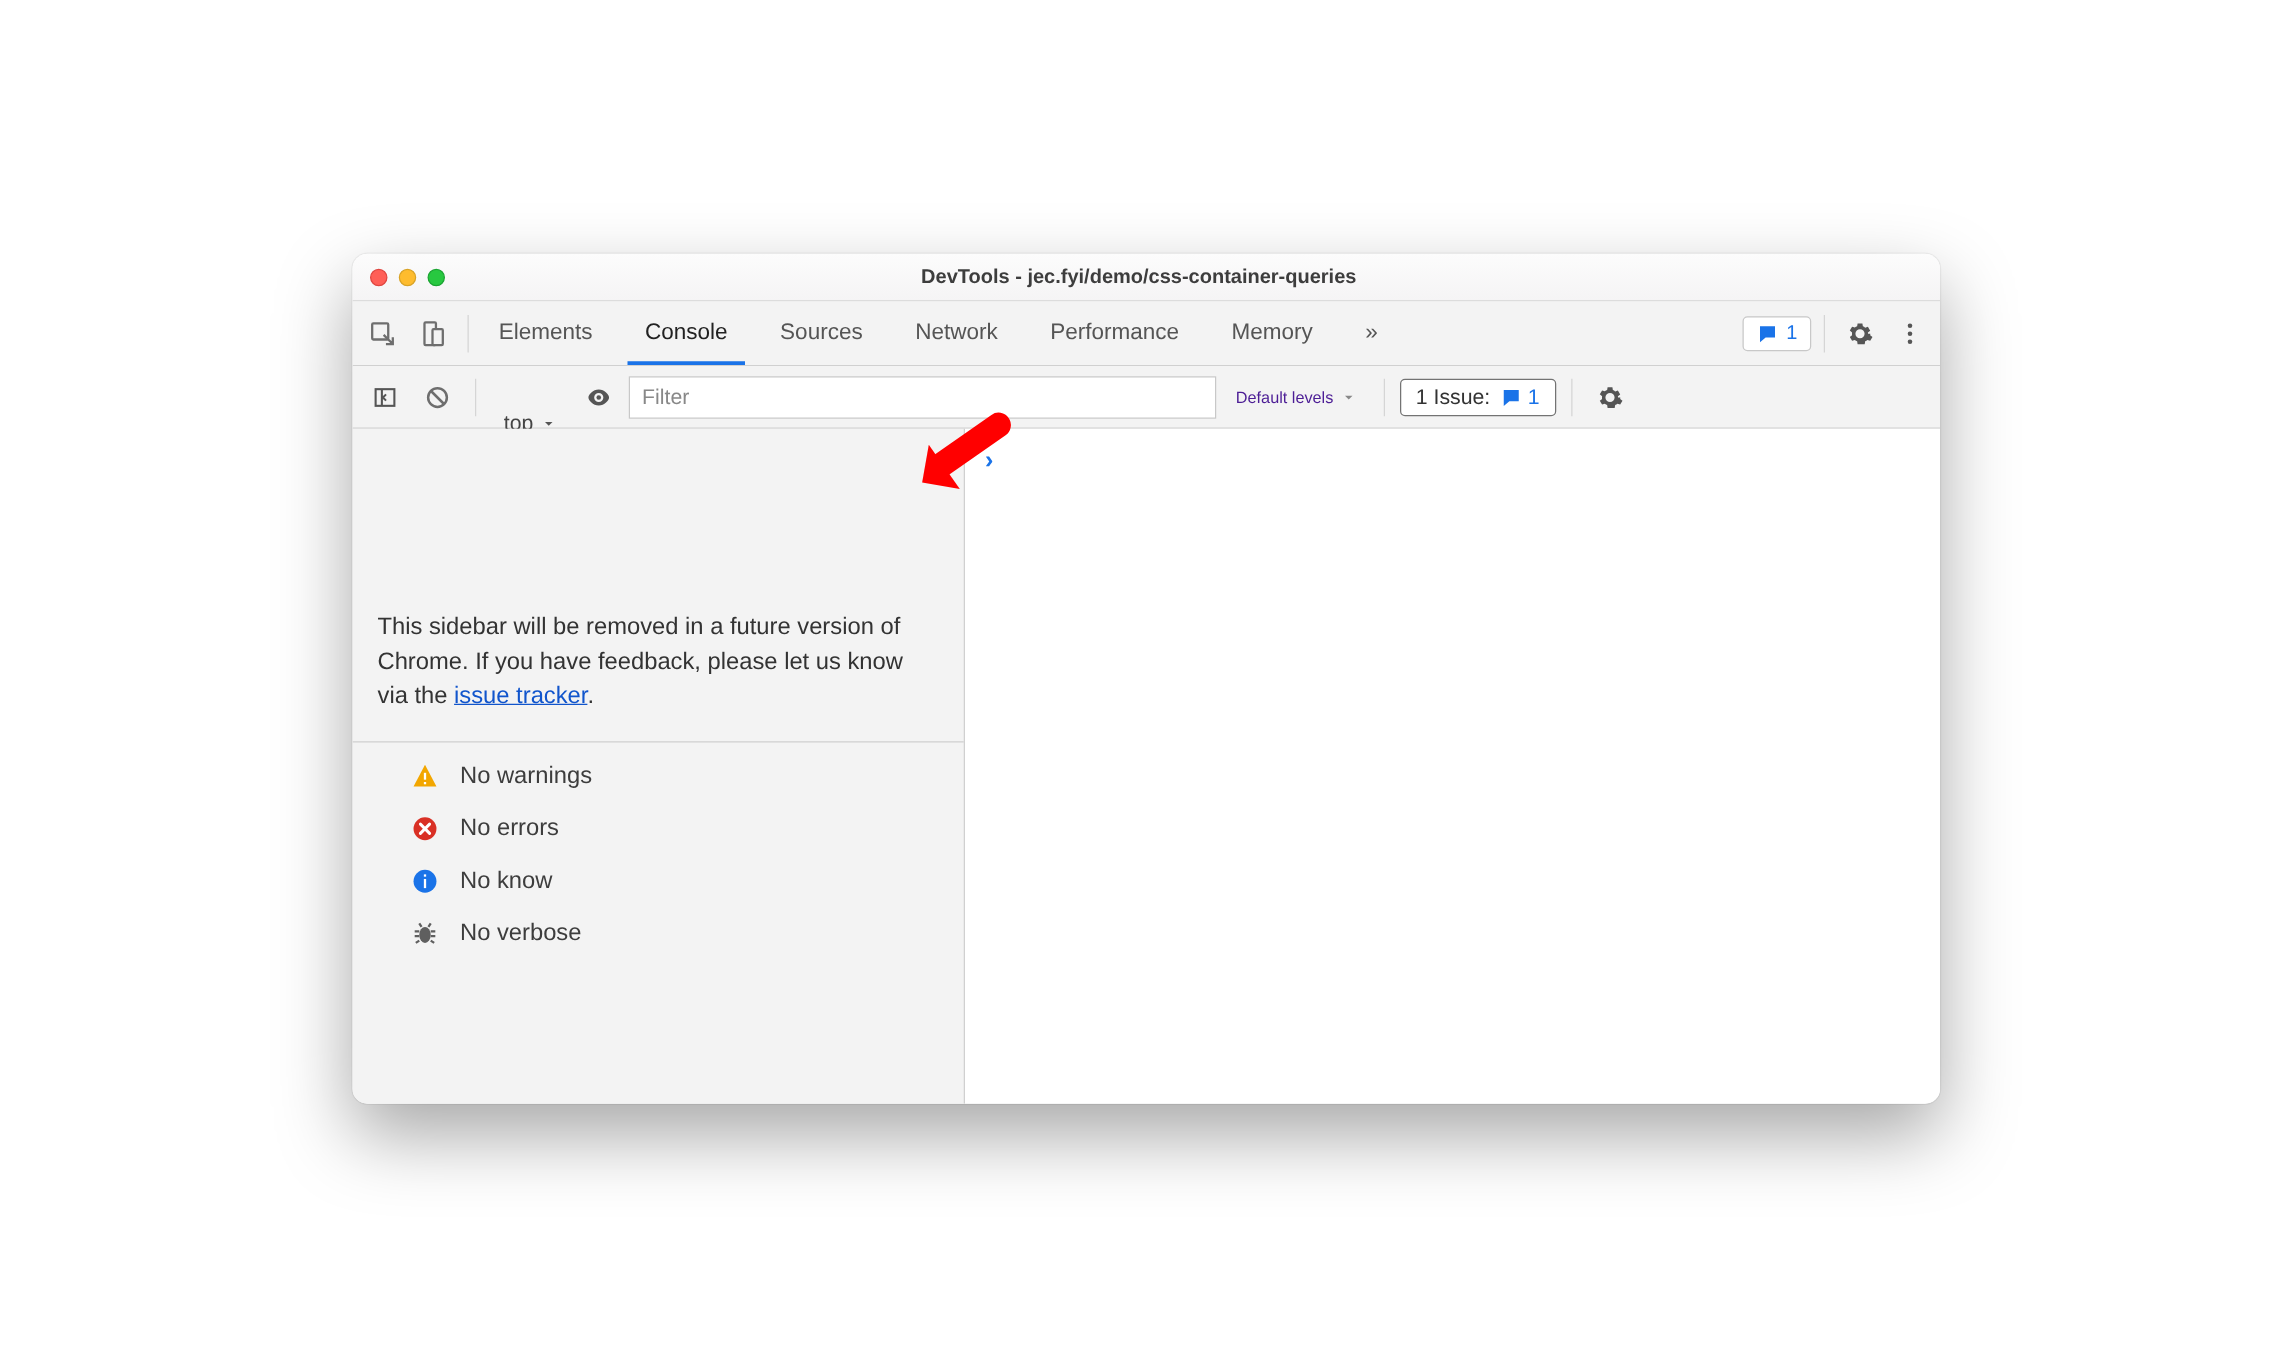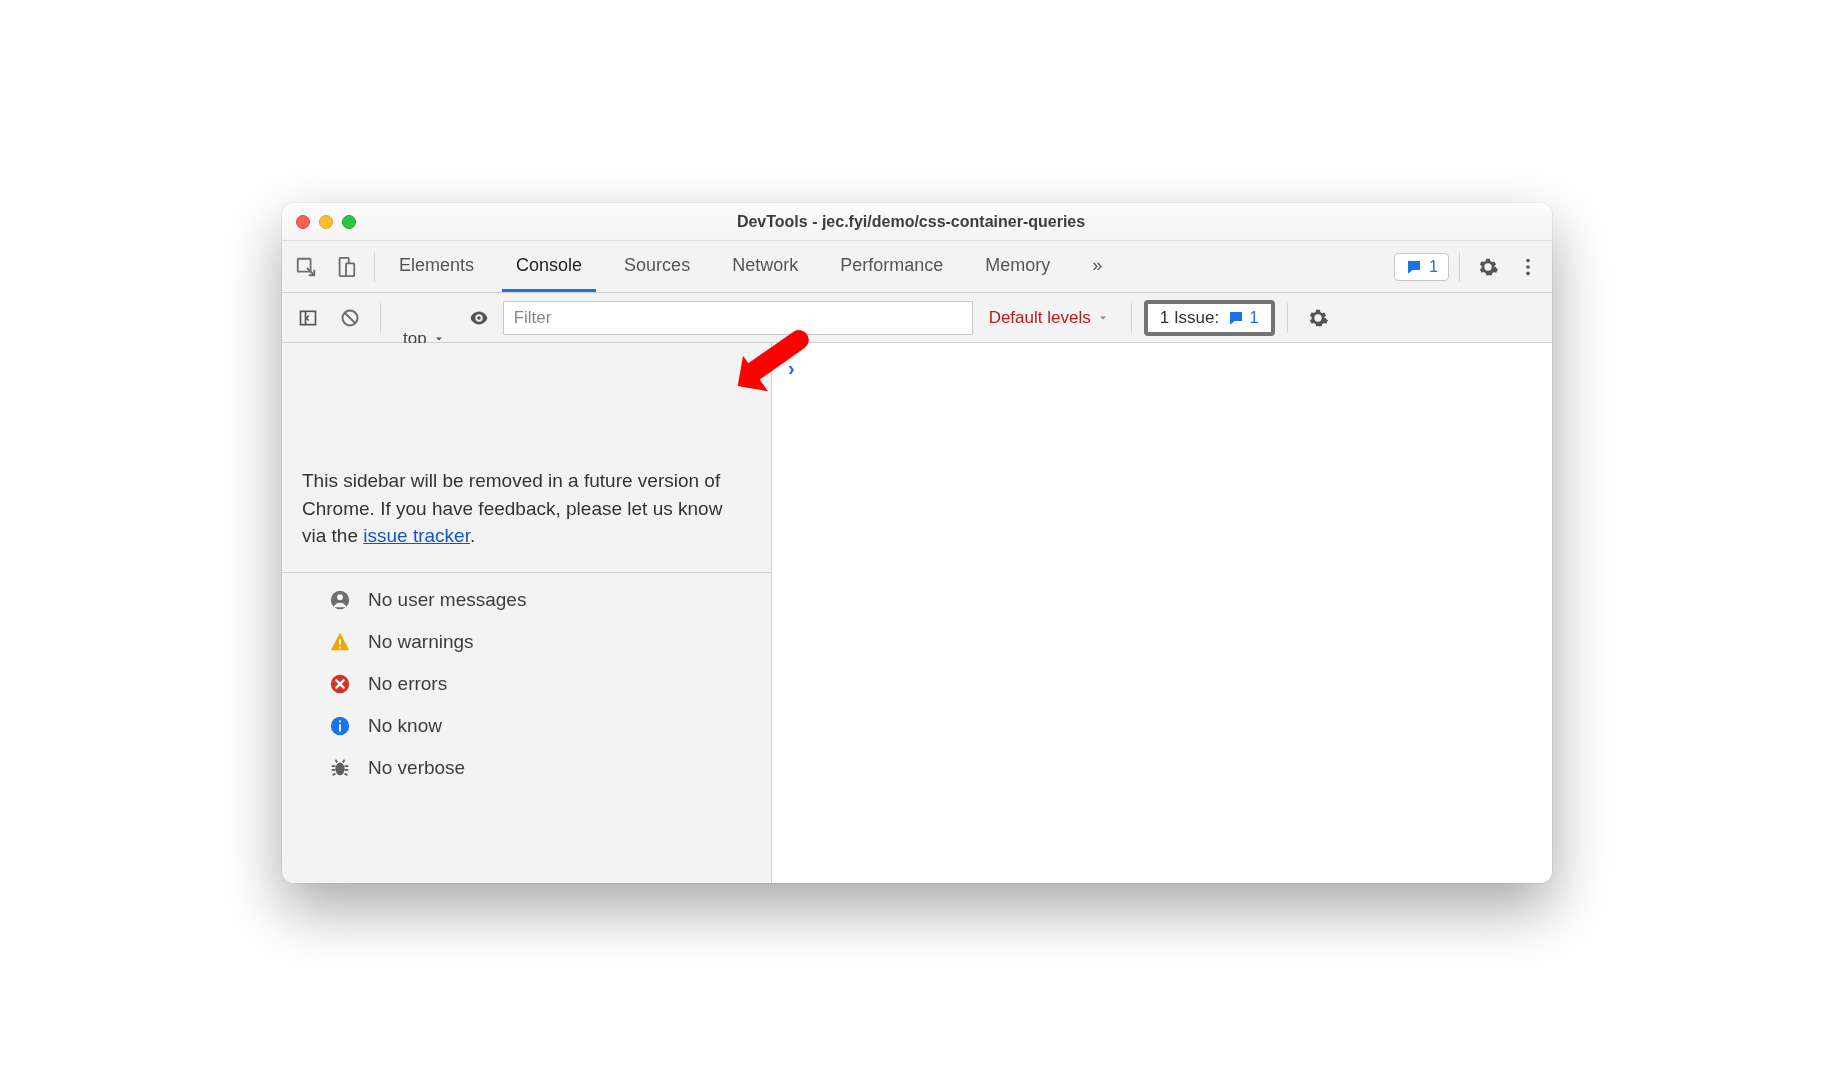--- a/index.html
+++ b/index.html
@@ -79,25 +79,25 @@
     border-radius:4px;cursor:pointer;margin-top:43px;
   }
   .filter-input {
     flex: 0 0 470px;
     height:34px;border:1px solid #c8c8c8;background:#fff;
     padding:0 10px;font-size:17px;color:#333;
   }
   .filter-input::placeholder{color:#888;}
   .levels {
     display:flex;align-items:center;gap:6px;
-    color:#b91c1c;font-size:17px;padding:0 10px;cursor:pointer;justify-content:flex-end;
+    color:#4c1d95;font-size:13px;padding:0 10px;cursor:pointer;justify-content:flex-end;
   }
   .issues-btn {
     display:flex;align-items:center;gap:8px;
-    border:4px solid #737373;background:#fff;border-radius:4px;
+    border:1px solid #737373;background:#fff;border-radius:4px;
     padding:4px 12px;font-size:17px;color:#333;cursor:pointer;
   }
   .issues-btn .chip{display:flex;align-items:center;gap:4px;color:#1a73e8;}
   .body { display:flex; height: 540px;}
   .sidebar {
     width: 490px; background:#f3f3f3;
     border-right:1px solid #d0d0d0;
     display:flex;flex-direction:column;
     position:relative;
     justify-content:center;
@@ -235,30 +235,20 @@
   </div>
 
   <div class="body">
     <div class="sidebar">
       <div class="notice">
         <span>This sidebar will be removed in a future version of Chrome. If you have feedback, please let us know via the </span><a href="#">issue tracker</a><span>.</span>
       </div>
       <div class="filter-list">
         <div class="frow">
           <span class="ic">
-            <svg width="22" height="22" viewBox="0 0 24 24" fill="#6e6e6e">
-                <circle cx="12" cy="12" r="10"></circle>
-                <circle cx="12" cy="9" r="3.2" fill="#f3f3f3"></circle>
-                <path d="M5 20c1.5-3.5 4-5 7-5s5.5 1.5 7 5" fill="#f3f3f3"></path>
-              </svg>
-          </span>
-          <span>No user messages</span>
-        </div>
-        <div class="frow">
-          <span class="ic">
             <svg width="22" height="22" viewBox="0 0 24 24">
                 <path fill="#f2a600" d="M12 2 L22 21 H2 Z"></path>
                 <rect x="11" y="9" width="2" height="6" fill="#fff"></rect>
                 <rect x="11" y="17" width="2" height="2" fill="#fff"></rect>
               </svg>
           </span>
           <span>No warnings</span>
         </div>
         <div class="frow">
           <span class="ic">

